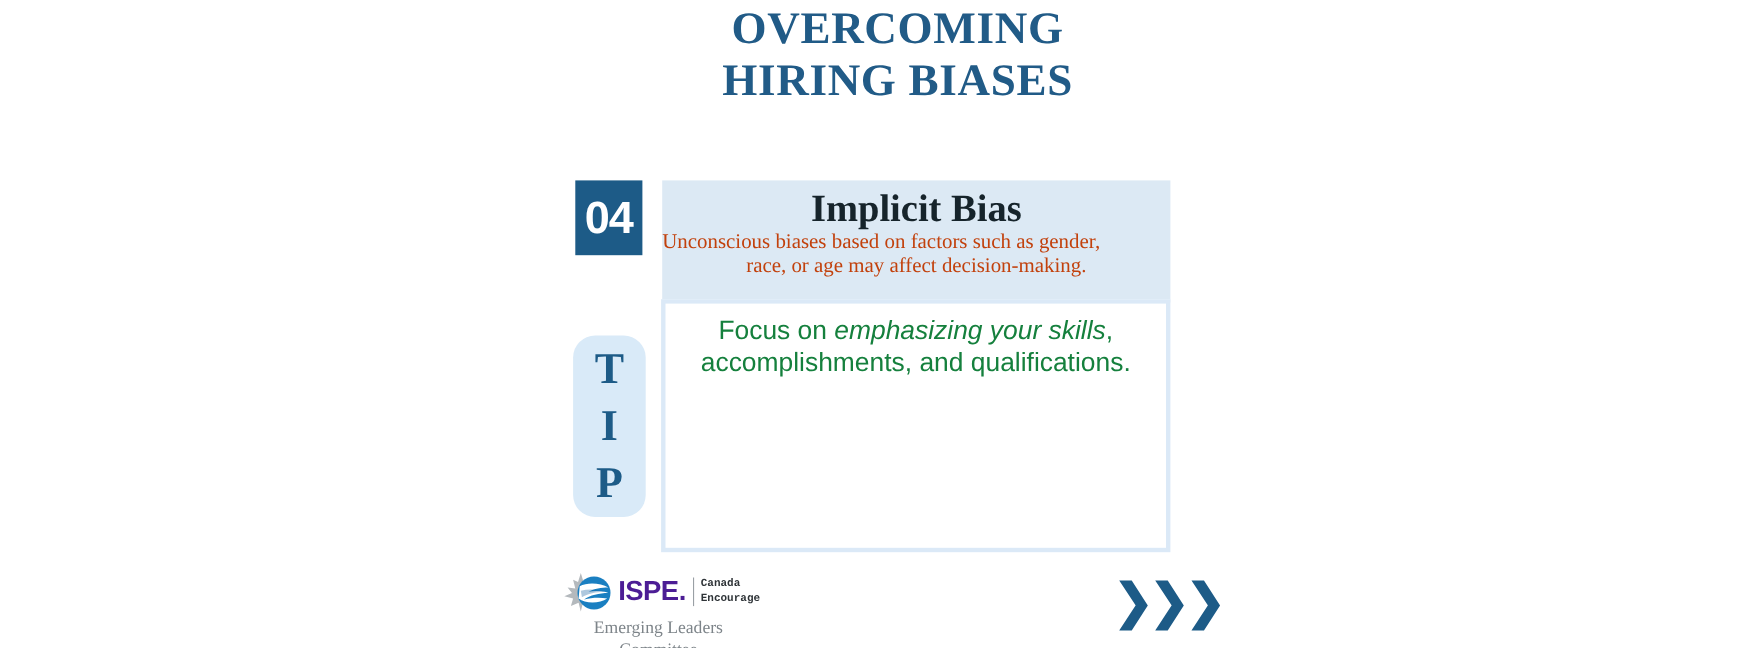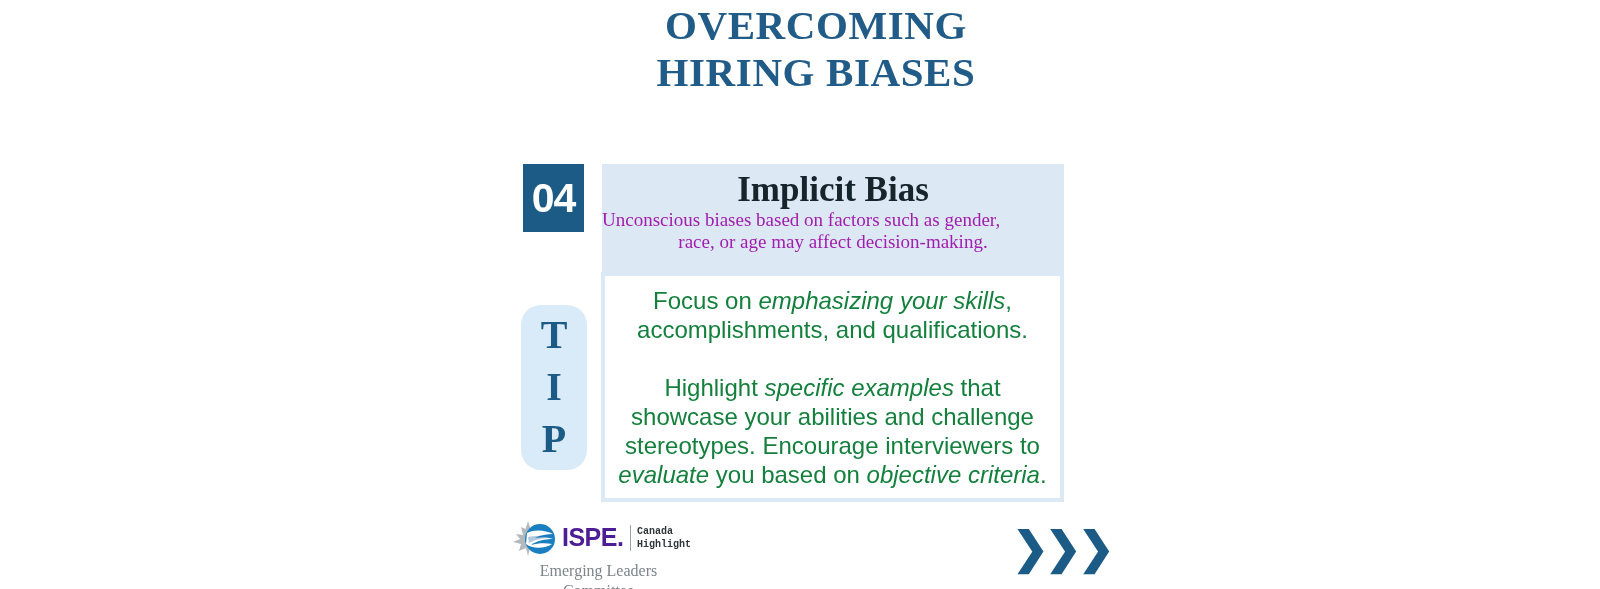--- a/index.html
+++ b/index.html
@@ -78,21 +78,21 @@
   .point-title {
     color: #16242b;
     font-family: "Liberation Serif", serif;
     font-weight: bold;
     font-size: 35px;
     line-height: 36px;
     margin: 0 0 1px 0;
     text-align: center;
   }
   .point-desc {
-    color: #a21caf;
+    color: #c2410c;
     font-family: "Liberation Serif", serif;
     font-size: 19px;
     line-height: 22px;
     text-align: justify;
     width: 462px;
     margin: 0;
   }
   .point-desc-last {
     text-align: center;
   }
@@ -239,38 +239,37 @@
 
   <div class="tip-tab">
     <span>T</span>
     <span>I</span>
     <span>P</span>
   </div>
 
   <div class="tip-box">
     <p class="tip-par"><span>Focus on </span><i>emphasizing your skills</i><span>, accomplishments, and qualifications.</span></p>
     <div class="tip-gap"></div>
-    <p class="tip-par"><span>Highlight </span><i>specific examples</i><span> that showcase your abilities and challenge stereotypes. Encourage interviewers to </span><i>evaluate</i><span> you based on </span><i>objective criteria</i><span>.</span></p>
   </div>
 
   <div class="logo-block">
     <div class="logo-row">
       <span class="logo-mark">
         <svg width="58" height="42" viewBox="0 0 58 42" xmlns="http://www.w3.org/2000/svg">
           <path d="M18 3 L20.5 11 L25 9 L23 17 L30 16 L26 21 L33 24 L25 26 L27 33 L20 30 L18 38 L16 30 L9 33 L11 26 L3 24 L10 21 L6 16 L13 17 L11 9 L15.5 11 Z" fill="#b4b9bd"></path>
           <circle cx="30" cy="21" r="15" fill="#1a7fc1"></circle>
           <path d="M17 15 C24 11, 36 12, 43 16 C37 16, 30 17, 25 20 C31 19, 38 19, 43 21 C35 21, 26 23, 21 27 C28 25, 36 25, 42 26 C35 31, 22 31, 16 26 Z" fill="#ffffff"></path>
           <path d="M18 19 C26 17, 34 18, 40 20 C32 20, 24 22, 19 25 Z" fill="#1760a0" opacity="0.35"></path>
         </svg>
       </span>
       <span class="logo-ispe">ISPE.</span>
       <span class="logo-divider"></span>
       <span class="logo-affil">
         <span style="display:block">Canada</span>
-        <span style="display:block">Highlight</span>
+        <span style="display:block">Encourage</span>
       </span>
     </div>
     <div class="logo-sub">Emerging Leaders Committee</div>
   </div>
 
   <div class="chevrons">❯❯❯</div>
 
 </div>
 
 </body></html>

